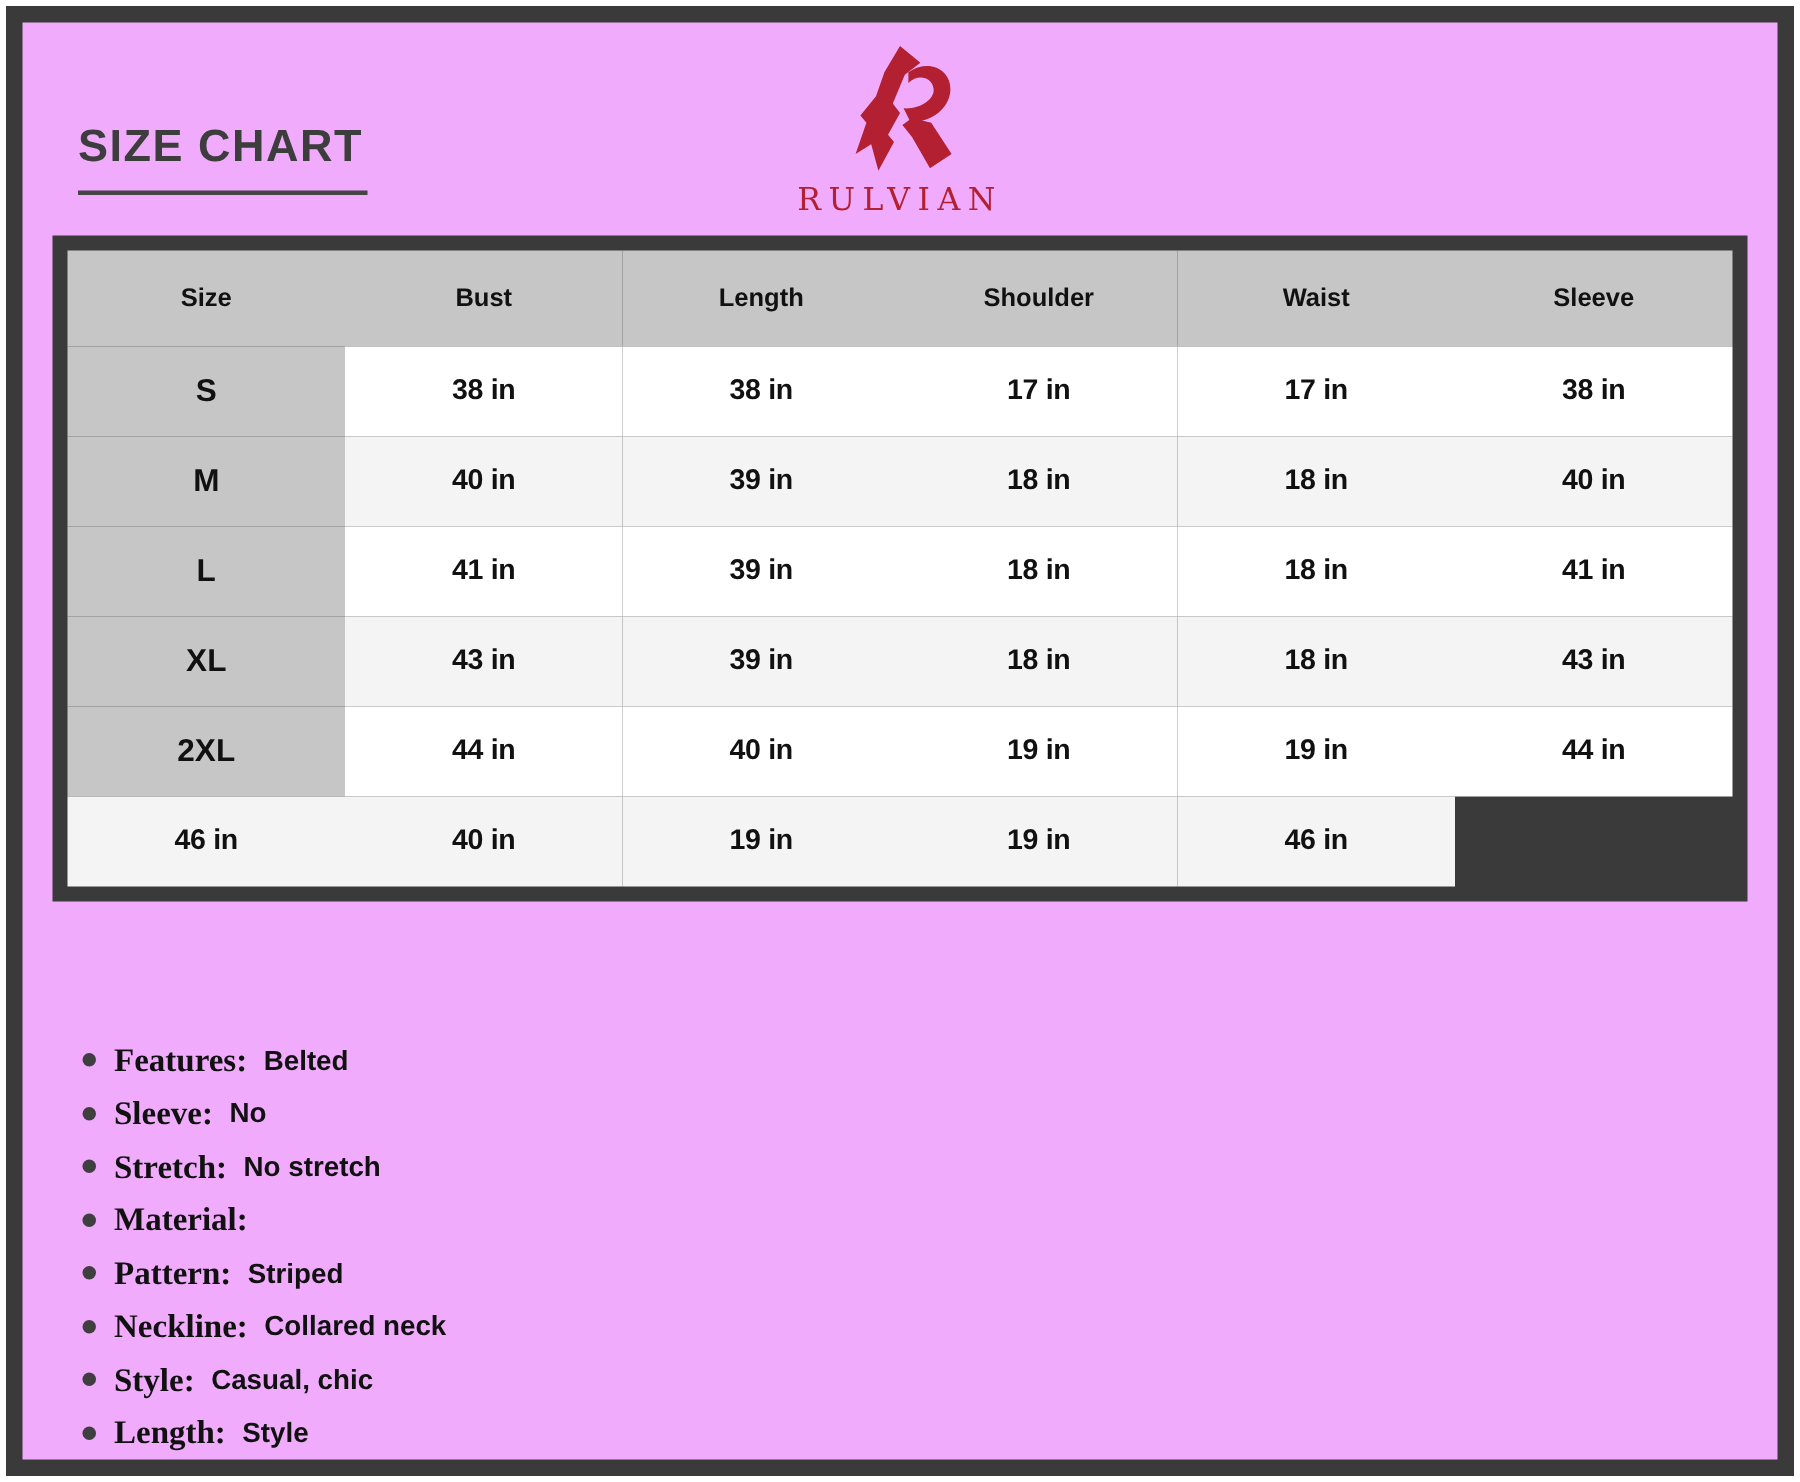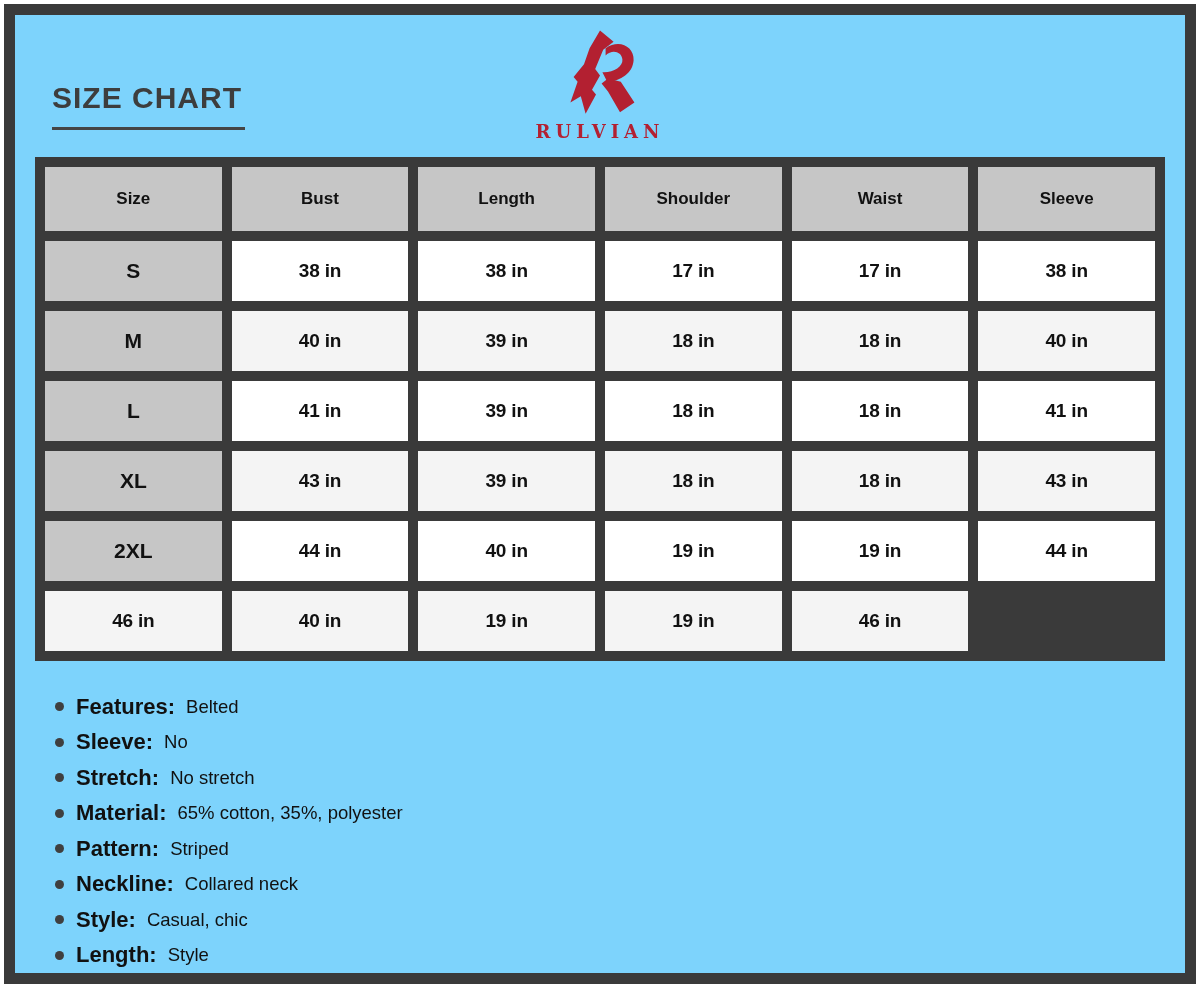--- a/index.html
+++ b/index.html
@@ -15,21 +15,21 @@
     width: 1200px; height: 988px;
     background: #ffffff;
     font-family: "Liberation Sans", sans-serif;
     overflow: hidden;
   }
   .frame {
     position: absolute;
     left: 4px; top: 4px;
     width: 1192px; height: 980px;
     border: 11px solid var(--frame);
-    background: #7dd3fc;
+    background: #f0abfc;
   }
   
   .title {
     position: absolute;
     left: 37px; top: 66px;
     font-size: 30px;
     font-weight: bold;
     letter-spacing: 1px;
     color: var(--title-text);
     border-bottom: 3px solid #454545;
@@ -41,36 +41,35 @@
     position: absolute;
     left: 0; right: 0; top: 14px;
     display: flex;
     flex-direction: column;
     align-items: center;
   }
   .logo { width: 80px; height: 88px; }
   .brand-name {
     margin-top: 4px;
     font-family: "DejaVu Serif", serif;
-    font-weight: bold;
-    font-size: 18px;
+    font-weight: normal;
+    font-size: 21px;
     letter-spacing: 5px;
     color: var(--brand-red);
   }
   
   .size-table {
     position: absolute;
     left: 20px; top: 142px;
     width: 1130px;
     background: var(--frame);
     padding: 10px;
     display: grid;
     grid-template-columns: repeat(6, 1fr);
     grid-template-rows: 64px repeat(6, 60px);
-    gap: 10px;
   }
   .cell {
     display: flex;
     align-items: center;
     justify-content: center;
     color: #111111;
   }
   .header-cell {
     background: var(--header-cell);
     font-size: 17px;
@@ -103,24 +102,25 @@
     width: 9px; height: 9px;
     border-radius: 50%;
     background: #3f3f3f;
     margin-right: 12px;
     flex: 0 0 auto;
   }
   .detail-label {
     font-size: 22px;
     font-weight: bold;
     color: #111111;
+    font-family: Liberation Serif, serif;
   }
   .detail-value {
     font-size: 18.5px;
-    font-weight: normal;
+    font-weight: bold;
     color: #111111;
     margin-left: 11px;
   }
 </style>
 </head>
 <body>
 
 <div class="frame">
 
   <h1 class="title">SIZE CHART</h1>
@@ -192,21 +192,20 @@
         <span class="detail-value">No</span>
       </li>
       <li class="detail-item">
         <span class="bullet-dot"></span>
         <span class="detail-label">Stretch:</span>
         <span class="detail-value">No stretch</span>
       </li>
       <li class="detail-item">
         <span class="bullet-dot"></span>
         <span class="detail-label">Material:</span>
-        <span class="detail-value">65% cotton, 35%, polyester</span>
       </li>
       <li class="detail-item">
         <span class="bullet-dot"></span>
         <span class="detail-label">Pattern:</span>
         <span class="detail-value">Striped</span>
       </li>
       <li class="detail-item">
         <span class="bullet-dot"></span>
         <span class="detail-label">Neckline:</span>
         <span class="detail-value">Collared neck</span>

